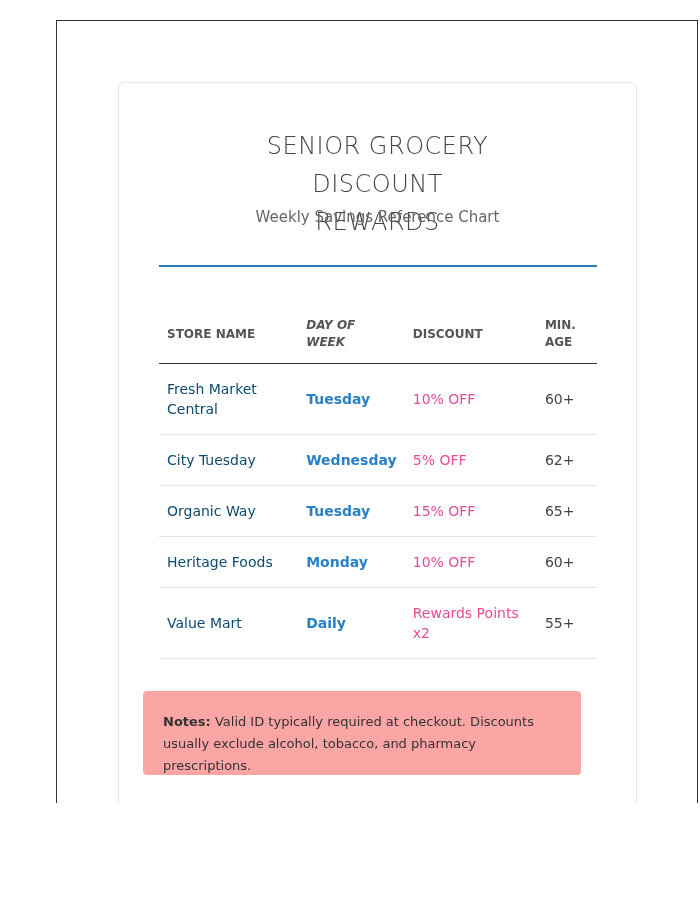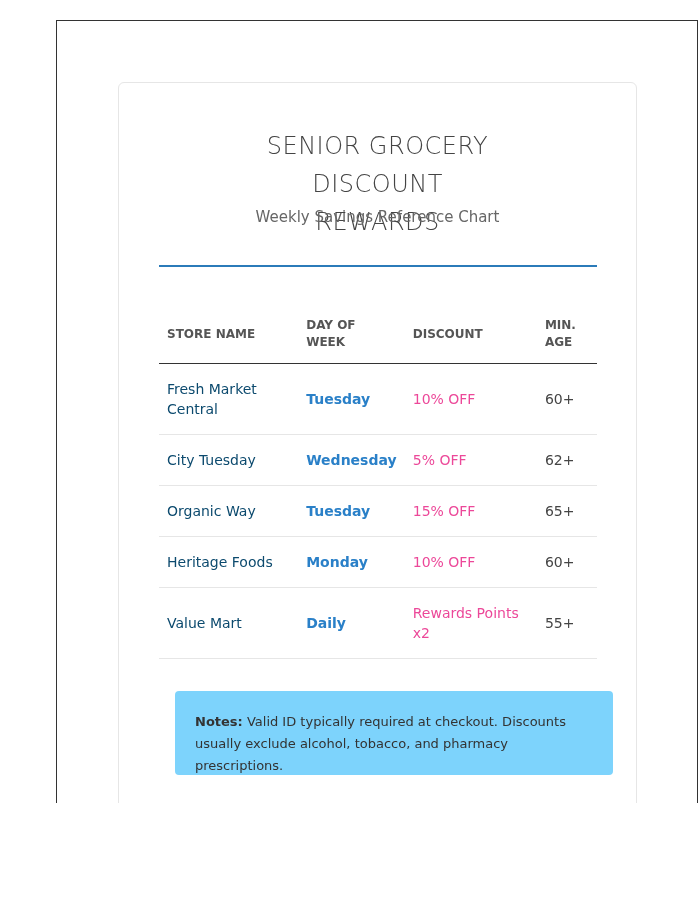--- a/index.html
+++ b/index.html
@@ -34,24 +34,24 @@
       text-align: left; font-size: 12px; font-weight: 700; color: #555; text-transform: uppercase;
       padding: 9px 8px 12px 8px; line-height: 17px; border-bottom: 1px solid #333; vertical-align: middle;
     }
     td {
       font-size: 14px; color: #0c4a6e; padding: 15px 8px; line-height: 20px; border-bottom: 1px solid #e6e6e6;
       vertical-align: middle;
     }
     td.day { color: #2a80c8; font-weight: 700; }
     td.disc { font-weight: 400; color: #ec4899; }
     td.age { color: #444; }
-    .col1 { width: 123px; } .col2 { width: 83px; } .col3 { width: 116px; } .col4 { width: 44px; }
+    .col1 { width: 123px; } .col2 { width: 83px; font-style: italic; } .col3 { width: 116px; } .col4 { width: 44px; }
     .notes {
-      position: absolute; left: 56px; top: 608px; width: 398px; height: 44px;
-      background: #7dd3fc; border-radius: 4px; padding: 20px; font-size: 13px; color: #333; line-height: 22px;
+      position: absolute; left: 24px; top: 608px; width: 398px; height: 44px;
+      background: #fca5a5; border-radius: 4px; padding: 20px; font-size: 13px; color: #333; line-height: 22px;
       font-family: "DejaVu Sans", sans-serif;
     }
     .notes b { font-weight: 700; }
   </style>
 </head>
 <body>
 
 <div class="frame">
   <div class="card">
     <div class="title">

